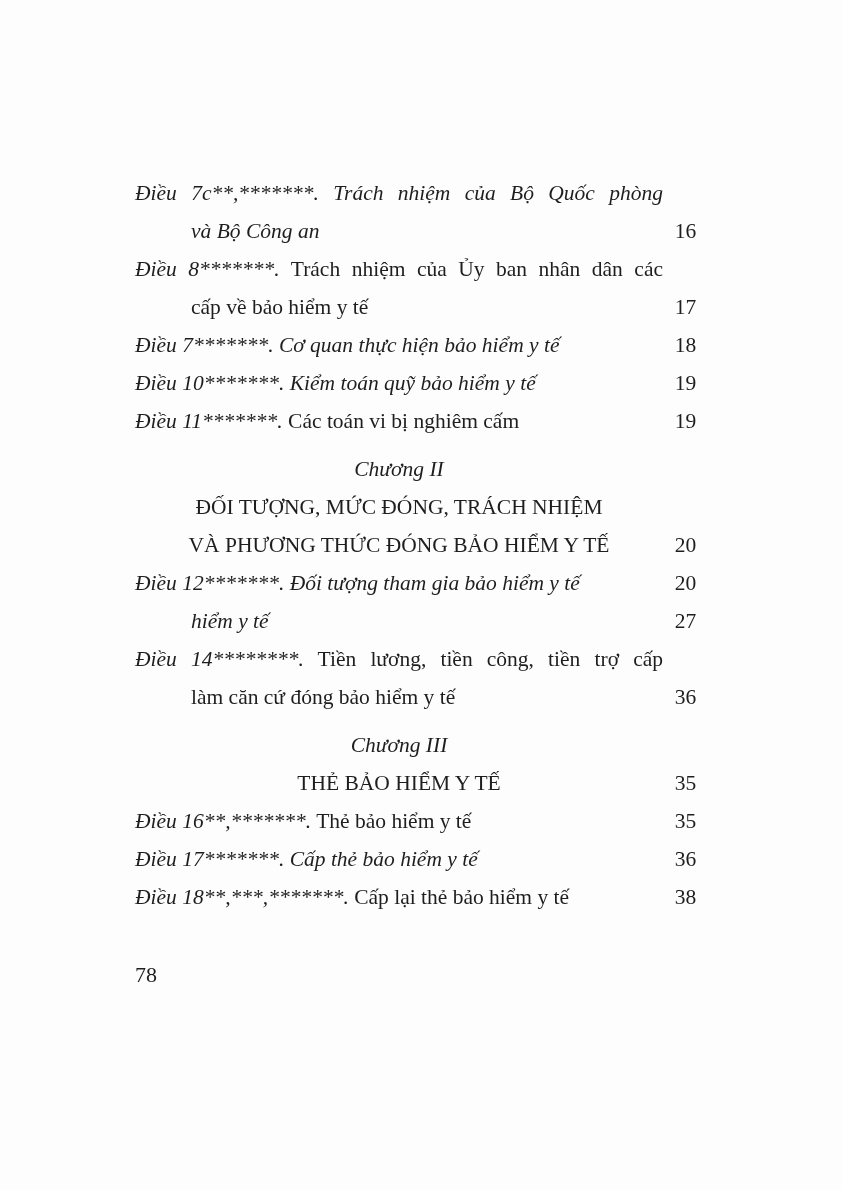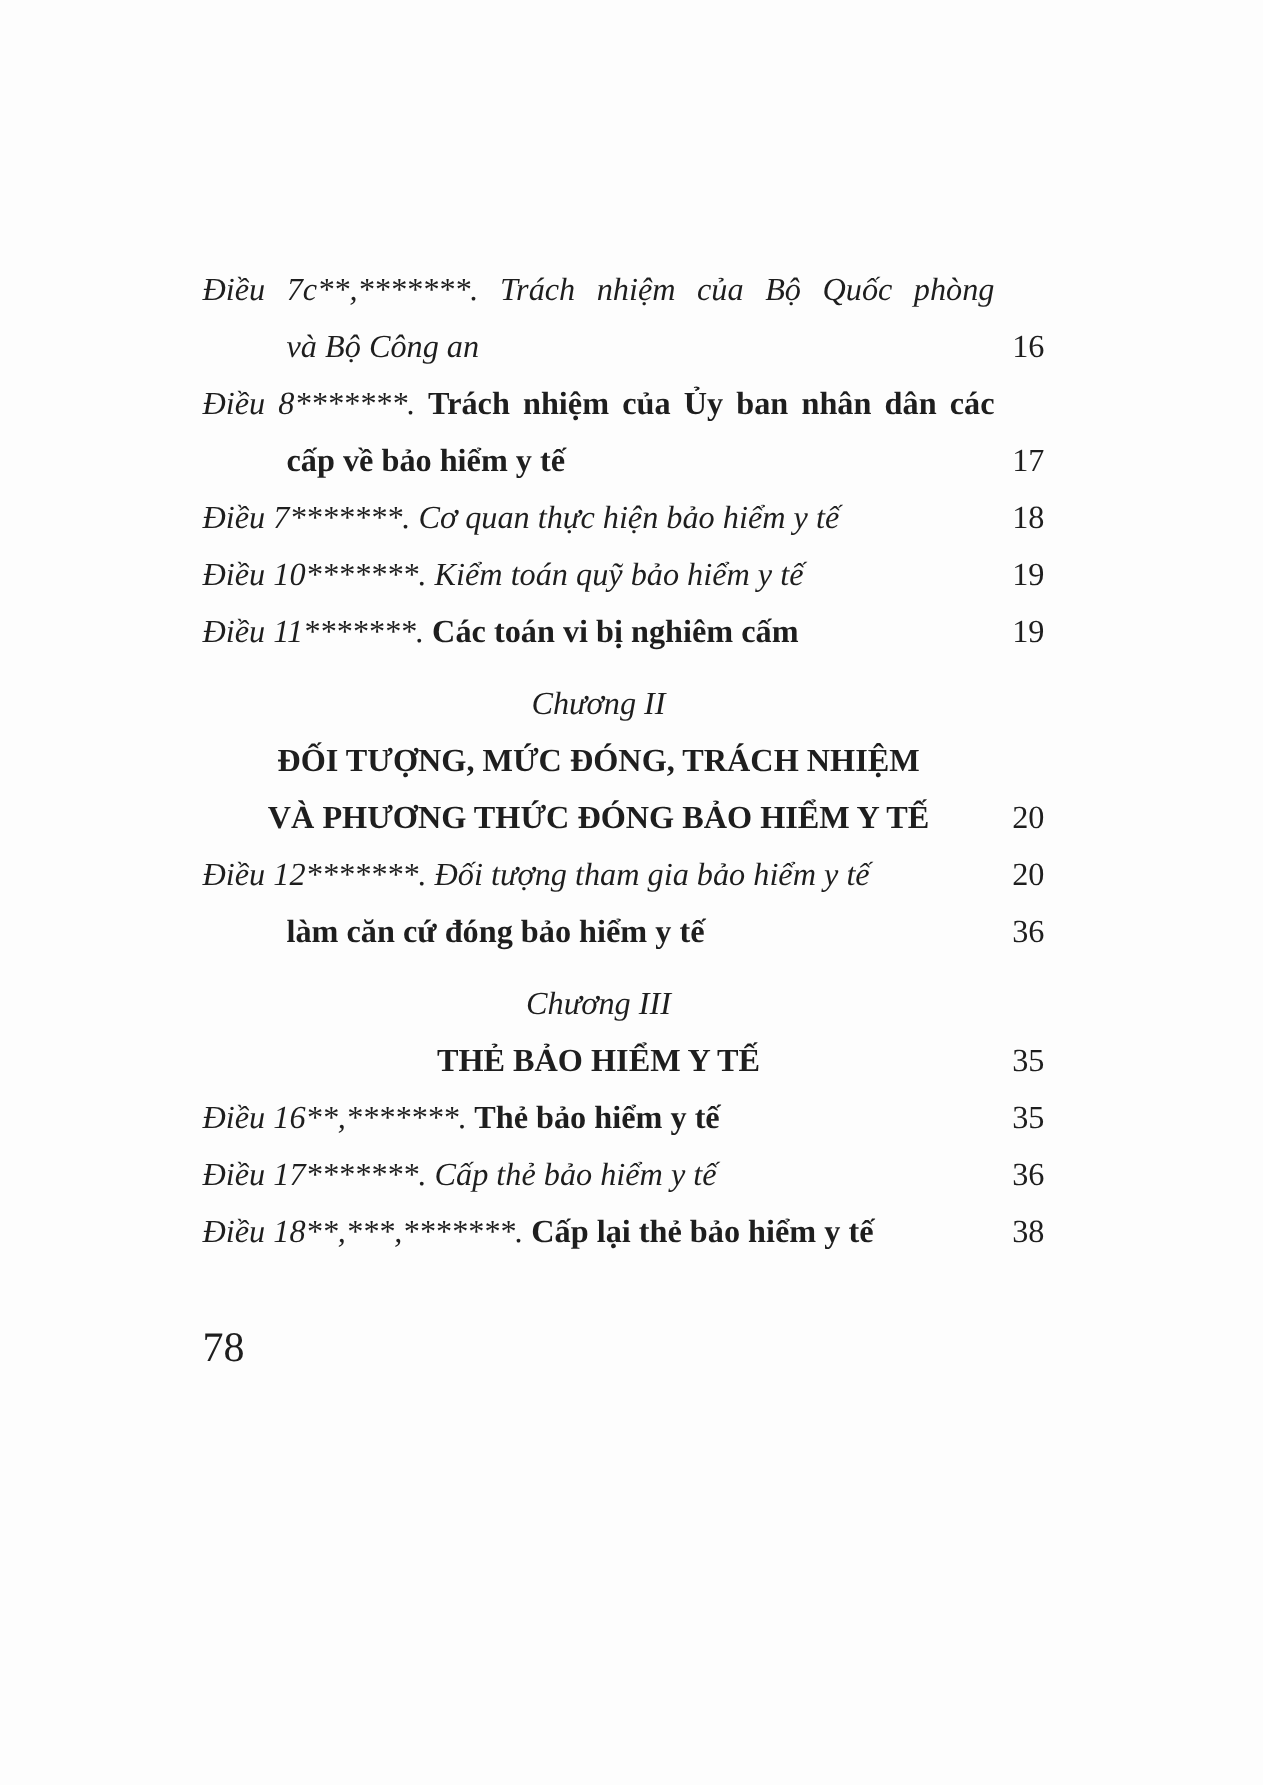--- a/index.html
+++ b/index.html
@@ -25,24 +25,24 @@
     line-height: 38px;
     font-size: 21.5px;
   }
   .row .txt { flex: 1 1 auto; min-width: 0; }
   .row .pg  { flex: 0 0 45px; width: 45px; text-align: center; font-style: normal; }
   .row.indent .txt { padding-left: 56px; }
   .row.justify .txt { text-align: justify; text-align-last: justify; }
   .row.chapter { margin-top: 10px; }
   .row.chapter .txt, .row.chapter-title .txt { text-align: right; text-align-last: center; }
   .it { font-style: italic; }
-  .rm { font-style: normal; font-weight: bold; }
+  .rm { font-style: normal; }
   .footer {
     margin-top: 44px;
-    font-size: 28px;
+    font-size: 22px;
     line-height: 30px;
   }
 </style>
 </head>
 <body>
 
 <div class="page">
   <div class="toc">
       <div class="row entry justify">
         <div class="txt"><span class="it">Điều 7c**,*******. Trách nhiệm của Bộ Quốc phòng</span></div>
@@ -82,20 +82,28 @@
       </div>
       <div class="row chapter-title">
         <div class="txt"><span class="rm">VÀ PHƯƠNG THỨC ĐÓNG BẢO HIỂM Y TẾ</span></div>
         <div class="pg">20</div>
       </div>
       <div class="row entry">
         <div class="txt"><span class="it">Điều 12*******. Đối tượng tham gia bảo hiểm y tế</span></div>
         <div class="pg">20</div>
       </div>
       <div class="row entry indent">
+        <div class="txt"><span class="it">hiểm y tế</span></div>
+        <div class="pg">27</div>
+      </div>
+      <div class="row entry justify">
+        <div class="txt"><span class="it">Điều 14********.</span><span class="rm"> Tiền lương, tiền công, tiền trợ cấp</span></div>
+        <div class="pg"></div>
+      </div>
+      <div class="row entry indent">
         <div class="txt"><span class="rm">làm căn cứ đóng bảo hiểm y tế</span></div>
         <div class="pg">36</div>
       </div>
       <div class="row chapter">
         <div class="txt"><span class="it">Chương III</span></div>
         <div class="pg"></div>
       </div>
       <div class="row chapter-title">
         <div class="txt"><span class="rm">THẺ BẢO HIỂM Y TẾ</span></div>
         <div class="pg">35</div>

